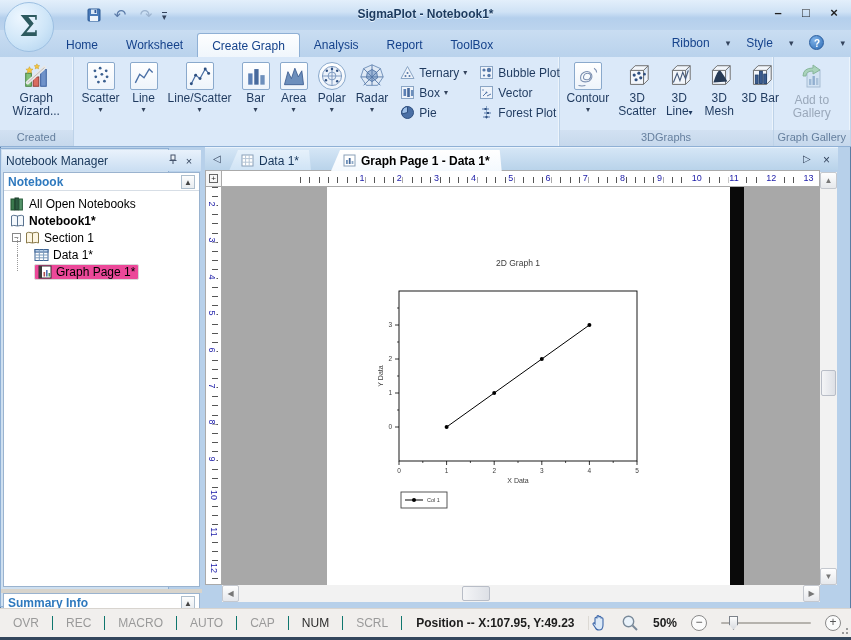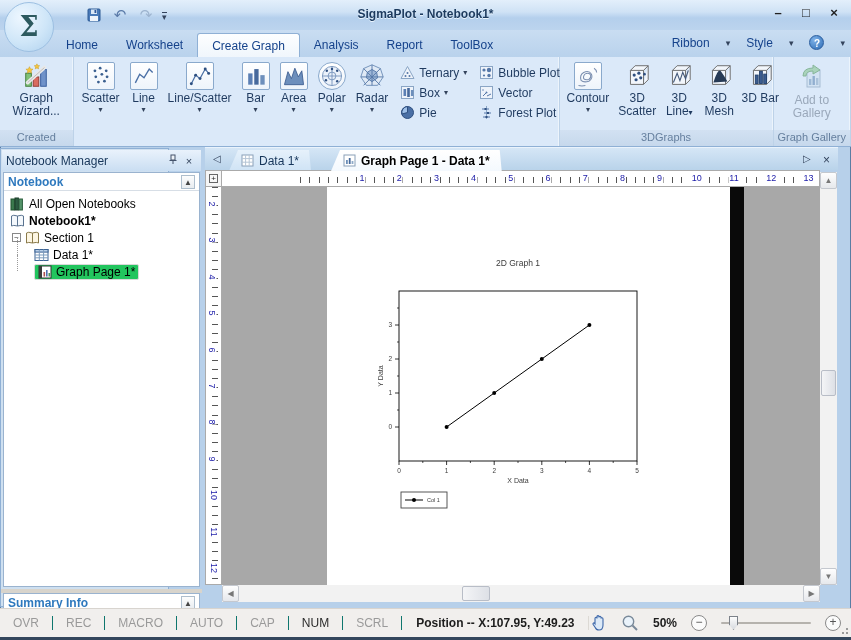--- a/index.html
+++ b/index.html
@@ -63,21 +63,21 @@
   #panel-header .sp { flex:1; }
   #panel-header .hbtn { width:16px; text-align:center; color:#33435c; font-size:11px; }
   #notebook-box { left:2px; top:23px; width:197px; height:415px; background:#fff; border:1px solid #9ab3cf; }
   .sechdr { height:18px; display:flex; align-items:center; padding:0 4px; border-bottom:1px solid #d7dee6;
     color:#2e79be; font-weight:bold; }
   .sechdr .sp { flex:1; }
   .upbtn { width:14px; height:14px; border:1px solid #aebecd; background:linear-gradient(#fdfdfd,#e8ecf0);
     font-size:8px; color:#444; text-align:center; line-height:13px; }
   .trow { position:relative; display:flex; align-items:center; gap:4px; height:17px; padding-left:6px; color:#000; }
   .trow .tlabel { white-space:nowrap; }
-  .sel { background:#22c55e; border:1px solid #d9d9d9; border-radius:2px; padding:0 3px; }
+  .sel { background:#ec4899; border:1px solid #d9d9d9; border-radius:2px; padding:0 3px; }
   .expander { width:9px; height:9px; border:1px solid #888; background:#fff; font-size:8px; line-height:7px;
     text-align:center; color:#444; }
   .dotline { position:absolute; border-left:1px dotted #9a9a9a; width:0; }
   #summary-splitter { left:0px; top:440px; width:201px; height:4px; background:#d8d4cc; }
   #summary-box { left:2px; top:444px; width:197px; height:120px; background:#fff; border:1px solid #9ab3cf; }
   .sumtable { position:absolute; left:0; top:18px; width:180px; }
   .sumrow { display:flex; height:25px; border-bottom:1px solid #cfdded; align-items:center; }
   .sumrow .k { width:105px; padding-left:6px; border-right:1px solid #cfdded; align-self:stretch; display:flex; align-items:center;}
   .sumrow .v { padding-left:6px; }
   .muted { color:#9aa0a6; }

